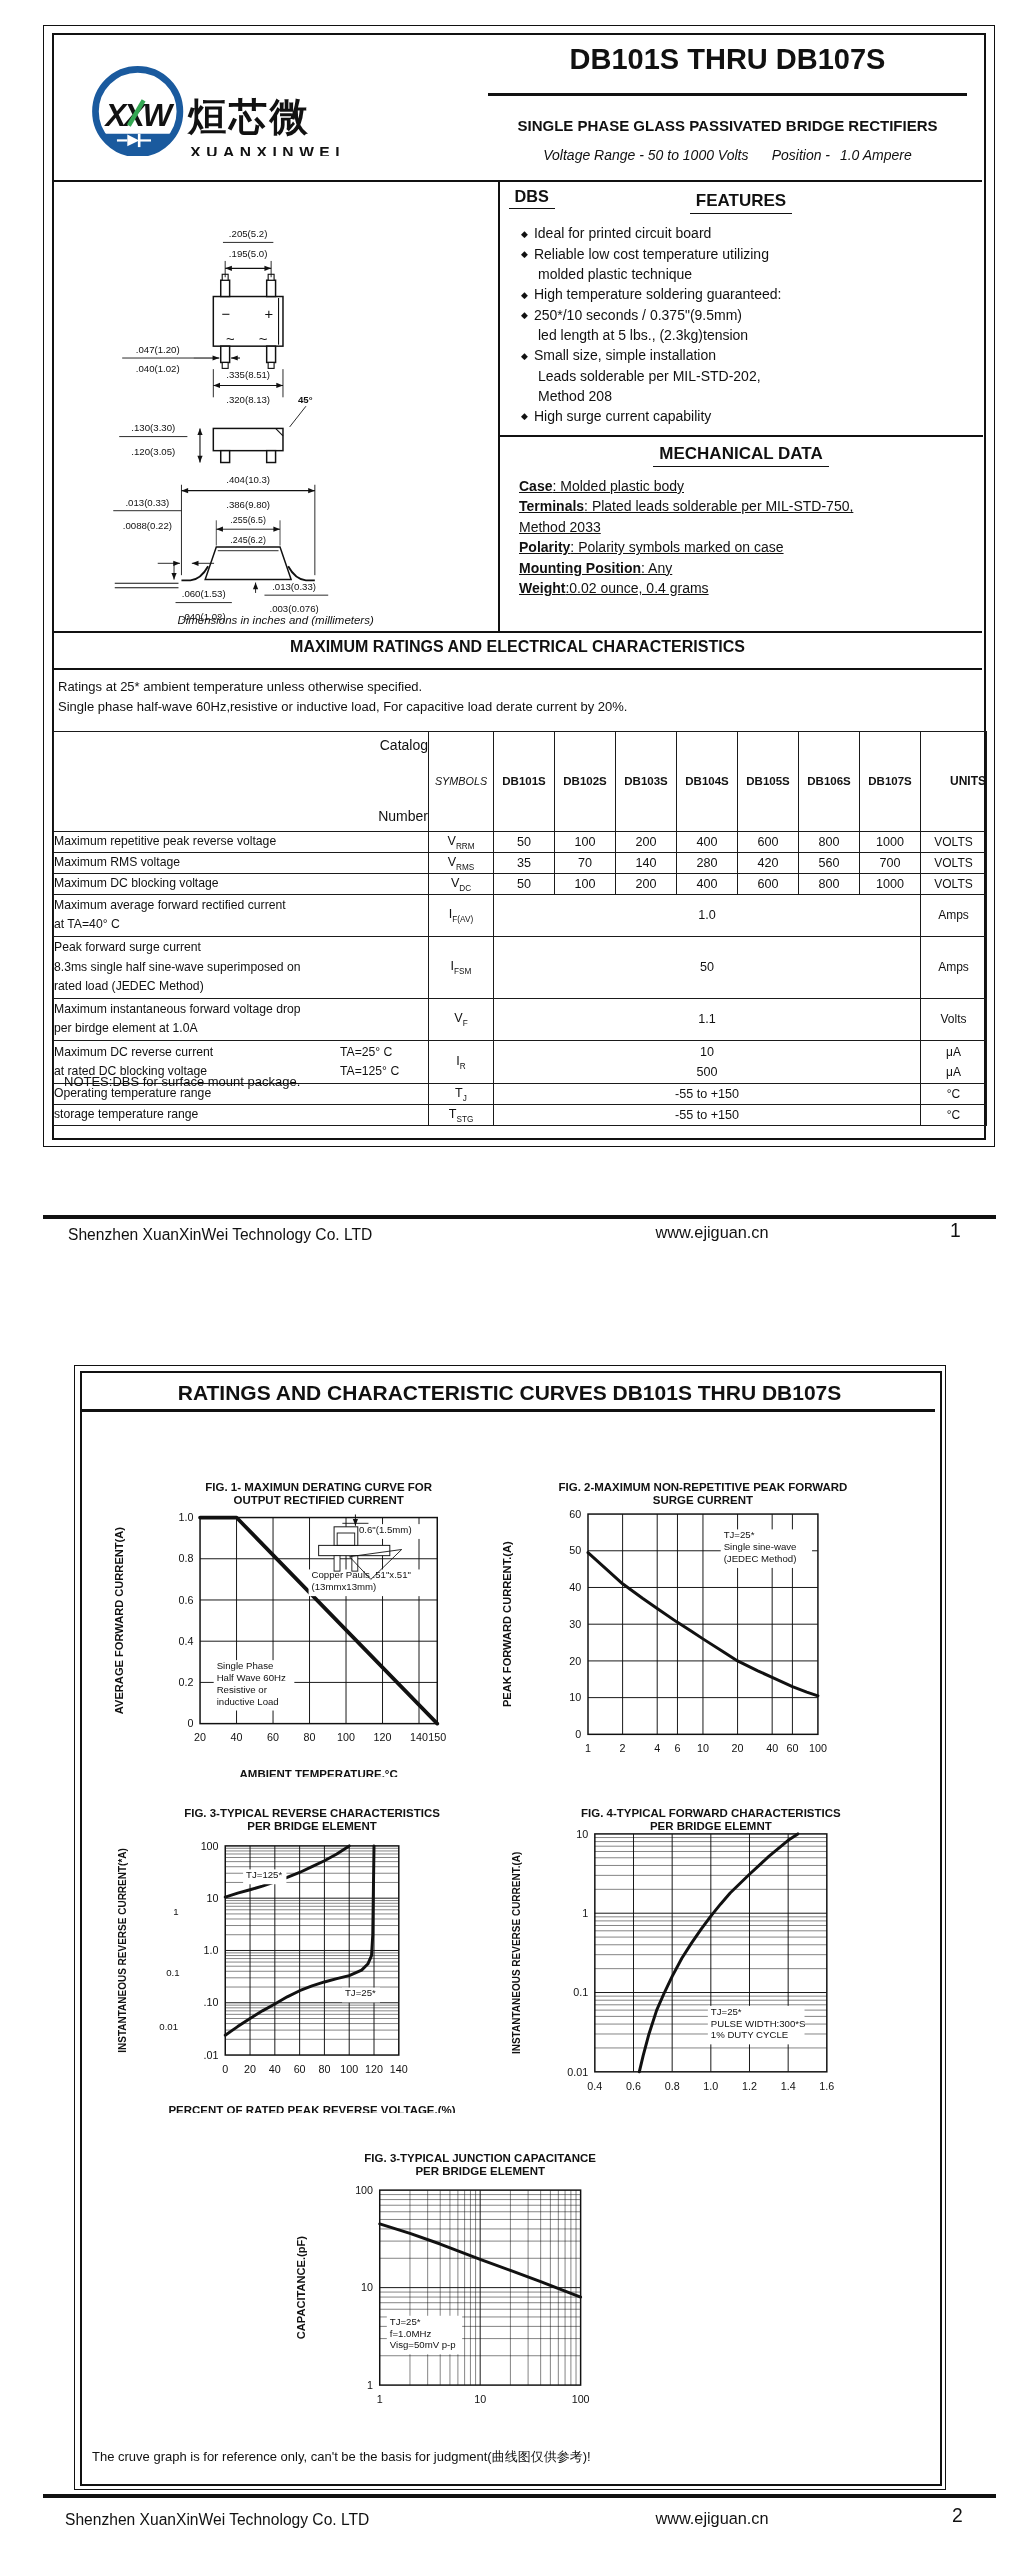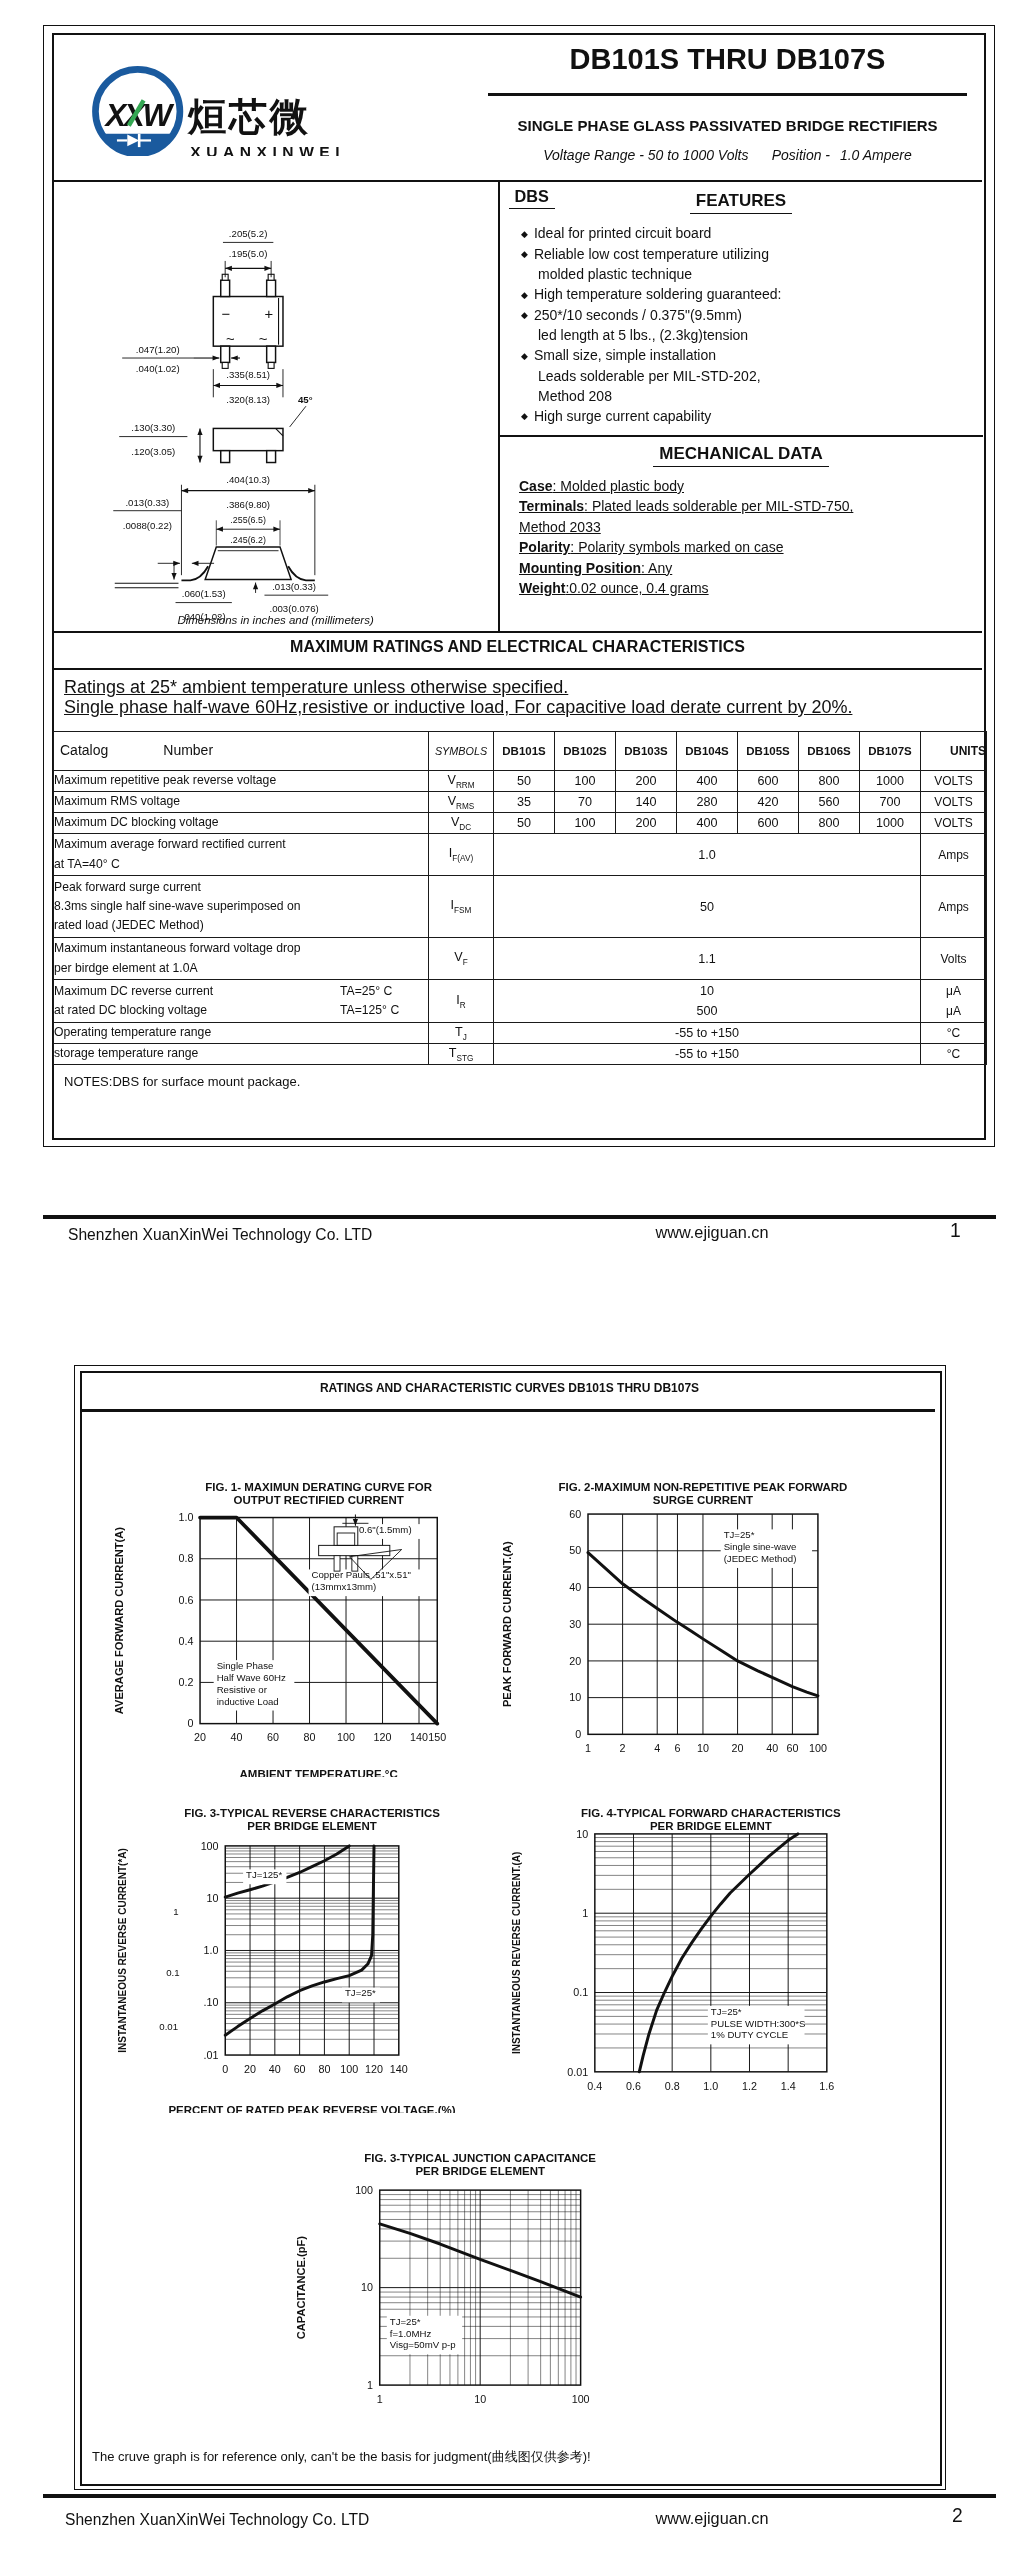--- a/index.html
+++ b/index.html
@@ -13,21 +13,21 @@
   .i{font-style:italic;}
   .underlined{display:inline-block;border-bottom:1.5px solid #111;padding:0 6px 1.5px 6px;}
   
   .feat-line{font-size:14px;line-height:20px;white-space:nowrap;}
   .feat-line .blt{font-size:9px;vertical-align:1.5px;margin-right:6px;}
   .feat-cont{padding-left:17px;}
   .mech-line{font-size:14px;line-height:20.4px;white-space:nowrap;}
   
   table.rat{border-collapse:collapse;table-layout:fixed;}
   table.rat th,table.rat td{border:1.5px solid #1a1a1a;padding:0;overflow:hidden;}
-  .cat-h{display:flex;align-items:flex-end;gap:55px;padding:4.5px 0 7.4px 6px;font-size:14px;font-weight:normal;}
+  .cat-h{display:flex;align-items:flex-end;gap:55px;padding:4.5px 0 7.4px 6px;font-size:14px;font-weight:normal;flex-direction:column;}
   .sym-h{font-style:italic;font-size:10.8px;font-weight:normal;text-align:center;}
   .part-h{font-size:11.5px;font-weight:bold;text-align:center;}
   .units-h{font-size:12px;font-weight:bold;text-align:right;}
   td.param{font-size:12.2px;padding:0.7px 3px 0.7px 5.2px;position:relative;vertical-align:middle;}
   td.param .pline{line-height:19.3px;white-space:nowrap;position:relative;}
   td.param .cond{position:absolute;left:286px;top:0;}
   td.sym{text-align:center;font-size:12.6px;}
   td.sym sub{font-size:8.2px;}
   td.val,td.units{text-align:center;font-size:12.6px;}
   td.units{font-size:12px;}
@@ -187,21 +187,21 @@
     <div class="mech-line"><span class="b">Terminals</span><span>: Plated leads solderable per MIL-STD-750,</span></div>
     <div class="mech-line"><span> Method 2033</span></div>
     <div class="mech-line"><span class="b">Polarity</span><span>: Polarity symbols marked on case</span></div>
     <div class="mech-line"><span class="b">Mounting Position</span><span>: Any</span></div>
     <div class="mech-line"><span class="b">Weight</span><span>:0.02 ounce, 0.4 grams</span></div>
   </div>
 
 <div class="hline" style="left:53px;top:631px;width:929px;height:2.2px;"></div>
 <div class="abs ctr b" style="left:53px;top:638px;width:929px;font-size:16px;">MAXIMUM RATINGS AND ELECTRICAL CHARACTERISTICS</div>
 <div class="hline" style="left:53px;top:668px;width:929px;height:1.5px;"></div>
-<div class="abs" style="left:64px;top:677px;font-size:18px;line-height:20px;text-decoration:underline;">
+<div class="abs" style="left:58px;top:677px;font-size:13px;line-height:20px;">
   <div>Ratings at 25* ambient temperature unless otherwise specified.</div>
   <div>Single phase half-wave 60Hz,resistive or inductive load, For capacitive load derate current by 20%.</div>
 </div>
 
 <div class="abs" id="rat-table-wrap" style="left:53px;top:731px;">
     <table class="rat" style="width: 932px;">
       <colgroup>
         <col style="width: 375px;">
         <col style="width: 65px;">
         <col style="width: 61px;">
@@ -339,21 +339,21 @@
   </div>
 <div class="abs" style="left:64px;top:1074px;font-size:13px;">NOTES:DBS for surface mount package.</div>
 
 <div class="hline" style="left:43px;top:1215px;width:953px;height:3.7px;"></div>
 <div class="abs foot-co" style="left:68px;top:1226px;">Shenzhen XuanXinWei Technology Co. LTD</div>
 <div class="abs foot-web" style="left:712px;top:1223px;">www.ejiguan.cn</div>
 <div class="abs foot-pg" style="left:950px;top:1220px;">1</div>
 
 <div class="frame" style="left:74px;top:1365px;width:870px;height:1123px;"></div>
 <div class="frame2" style="left:80px;top:1371px;width:858px;height:1111px;"></div>
-<div class="abs ctr b" style="left:82px;top:1381px;width:855px;font-size:12px;">RATINGS AND CHARACTERISTIC CURVES DB101S THRU DB107S</div>
+<div class="abs ctr b" style="left:82px;top:1381px;width:855px;font-size:21px;">RATINGS AND CHARACTERISTIC CURVES DB101S THRU DB107S</div>
 <div class="hline" style="left:82px;top:1409px;width:853px;height:3px;"></div>
 
 <div id="charts" class="abs" style="left:0;top:0;">
     <svg width="356" height="298" style="position: absolute; left: 111px; top: 1479px;" viewBox="0 0 480 402">
       <line x1="169.23076923076923" y1="52" x2="169.23076923076923" y2="330" stroke="#111" stroke-width="1.3"></line>
       <line x1="218.46153846153845" y1="52" x2="218.46153846153845" y2="330" stroke="#111" stroke-width="1.3"></line>
       <line x1="267.69230769230774" y1="52" x2="267.69230769230774" y2="330" stroke="#111" stroke-width="1.3"></line>
       <line x1="316.9230769230769" y1="52" x2="316.9230769230769" y2="330" stroke="#111" stroke-width="1.3"></line>
       <line x1="366.1538461538462" y1="52" x2="366.1538461538462" y2="330" stroke="#111" stroke-width="1.3"></line>
       <line x1="415.3846153846154" y1="52" x2="415.3846153846154" y2="330" stroke="#111" stroke-width="1.3"></line>

